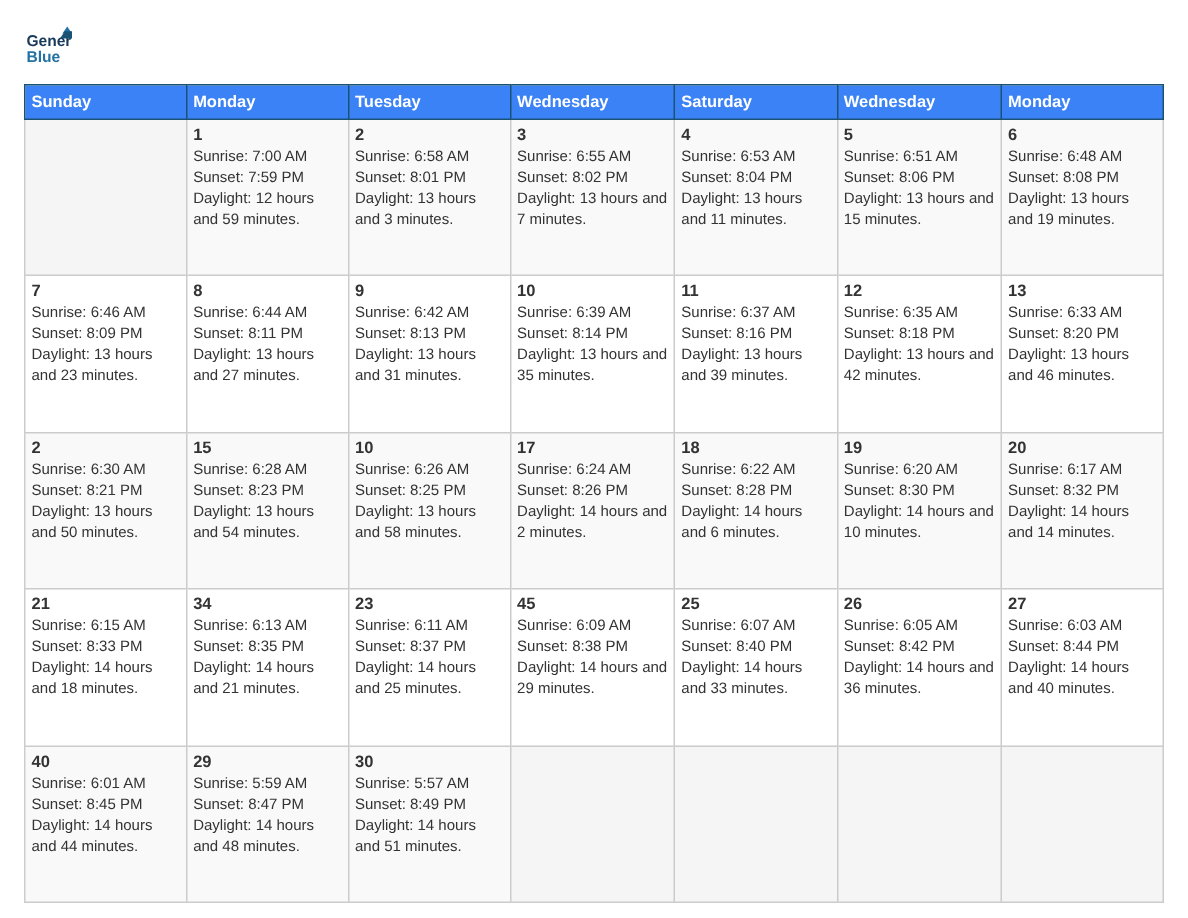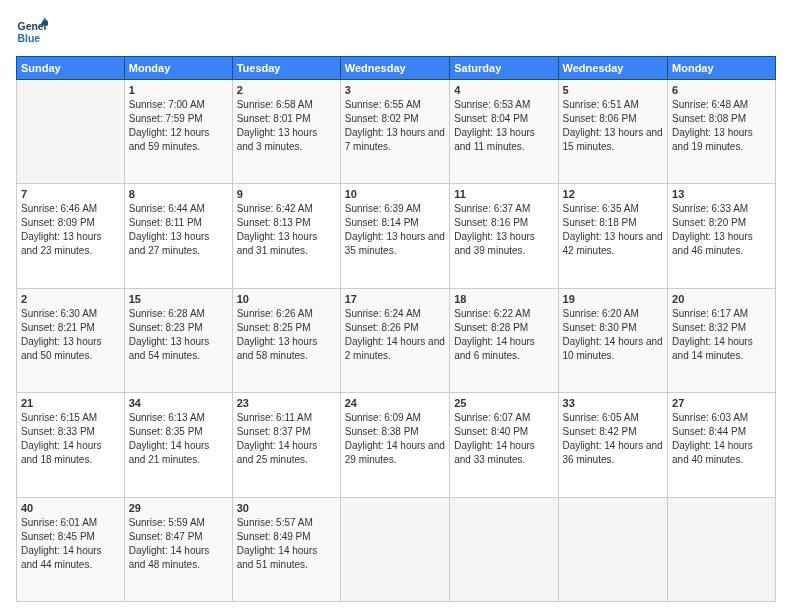--- a/index.html
+++ b/index.html
@@ -212,29 +212,29 @@
           </td>
           <td>
             <span class="day-number">34</span>
             <div class="day-info">Sunrise: 6:13 AM<br>Sunset: 8:35 PM<br>Daylight: 14 hours and 21 minutes.</div>
           </td>
           <td>
             <span class="day-number">23</span>
             <div class="day-info">Sunrise: 6:11 AM<br>Sunset: 8:37 PM<br>Daylight: 14 hours and 25 minutes.</div>
           </td>
           <td>
-            <span class="day-number">24</span>
+            <span class="day-number">45</span>
             <div class="day-info">Sunrise: 6:09 AM<br>Sunset: 8:38 PM<br>Daylight: 14 hours and 29 minutes.</div>
           </td>
           <td>
             <span class="day-number">25</span>
             <div class="day-info">Sunrise: 6:07 AM<br>Sunset: 8:40 PM<br>Daylight: 14 hours and 33 minutes.</div>
           </td>
           <td>
-            <span class="day-number">33</span>
+            <span class="day-number">26</span>
             <div class="day-info">Sunrise: 6:05 AM<br>Sunset: 8:42 PM<br>Daylight: 14 hours and 36 minutes.</div>
           </td>
           <td>
             <span class="day-number">27</span>
             <div class="day-info">Sunrise: 6:03 AM<br>Sunset: 8:44 PM<br>Daylight: 14 hours and 40 minutes.</div>
           </td>
         </tr>
         <tr>
           <td>
             <span class="day-number">40</span>

